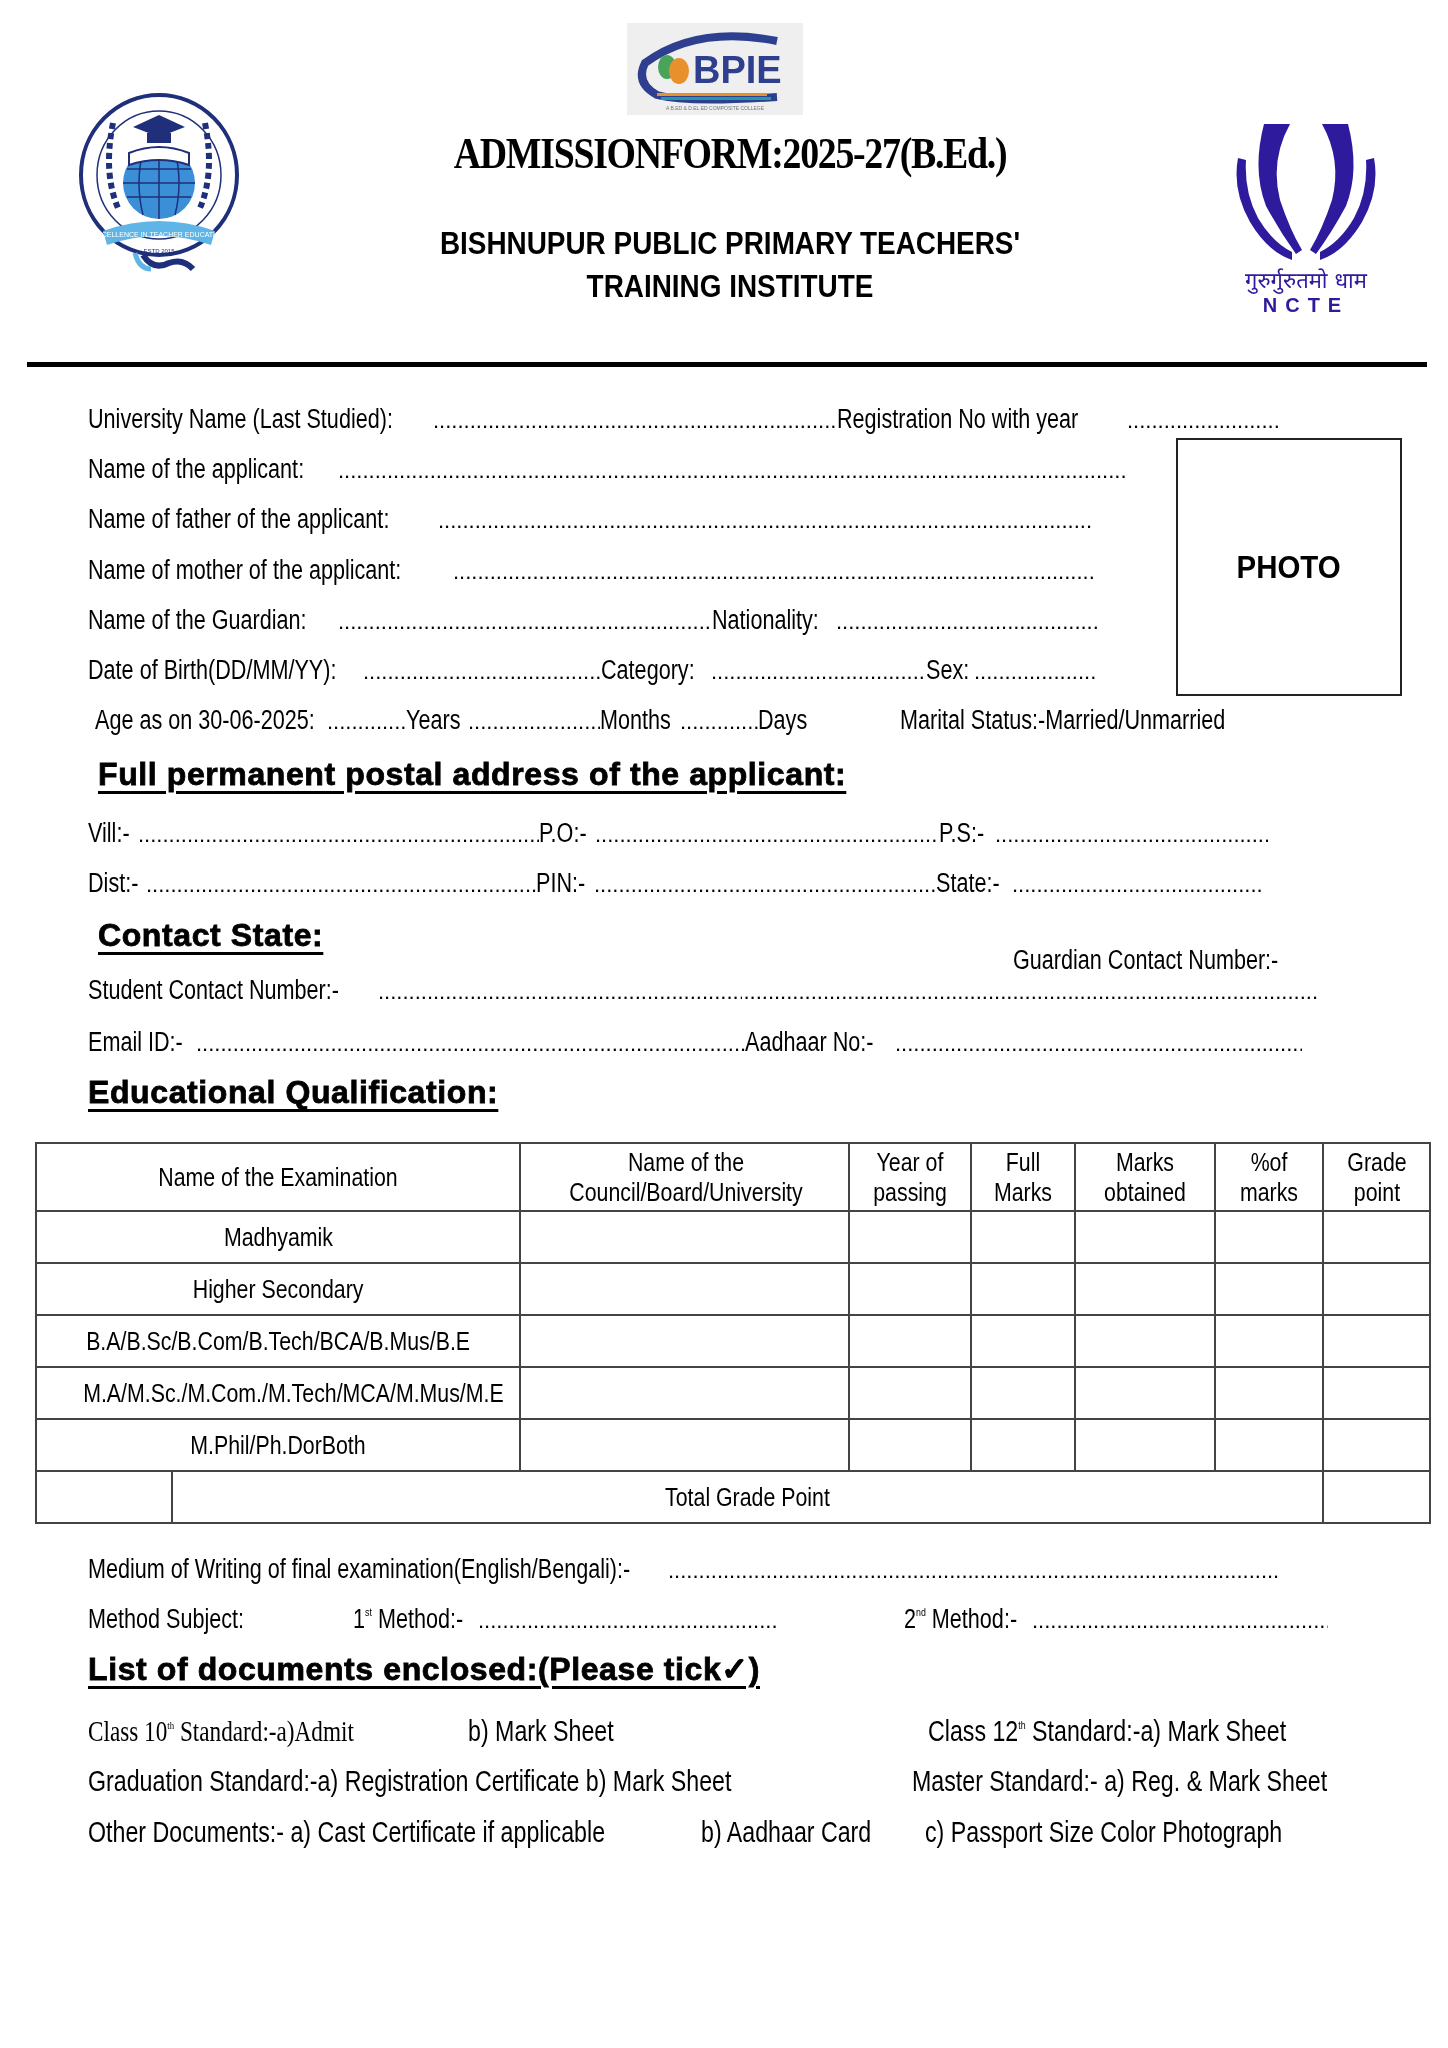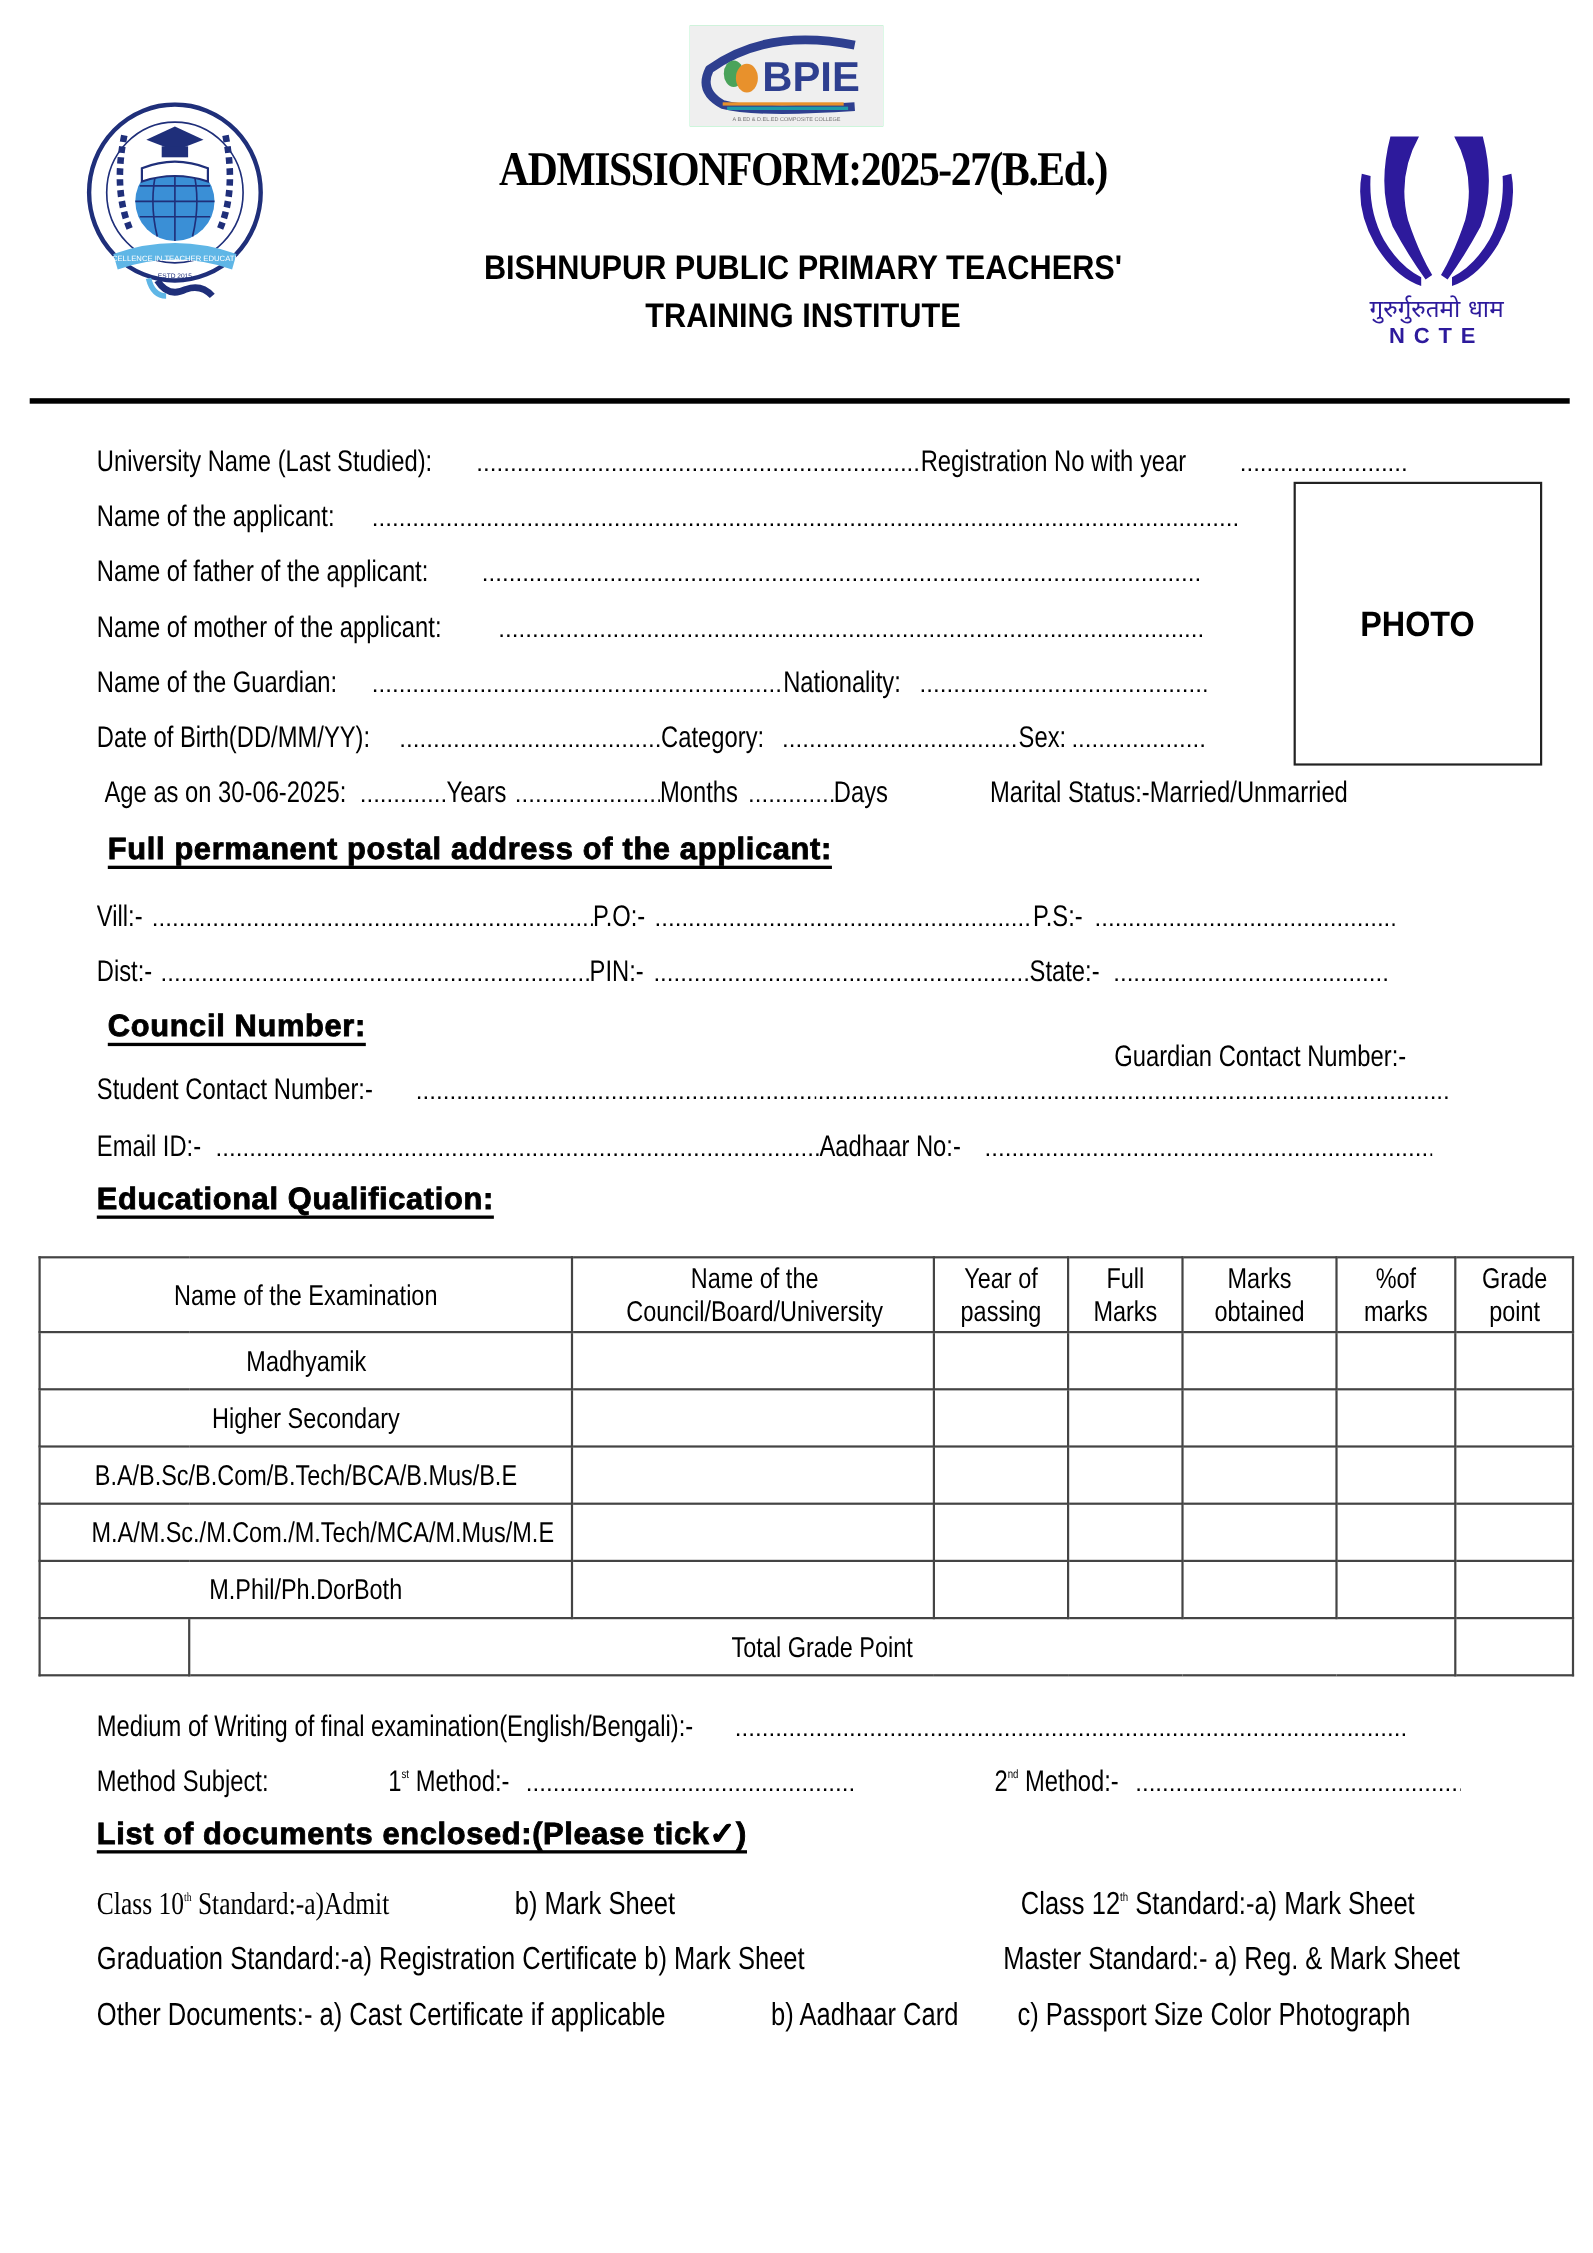--- a/index.html
+++ b/index.html
@@ -15,21 +15,21 @@
   .rule { left:27px; top:362px; width:1400px; height:5px; background:#000; }
 
   
   .row { position:absolute; height:34px; display:flex; align-items:flex-end; white-space:nowrap; font-size:27px; line-height:34px; }
   .seg { display:flex; align-items:flex-end; overflow:hidden; }
   .lbl { flex:none; display:inline-block; transform:scaleX(0.8); transform-origin:left bottom; }
   .lbl-wrap { flex:none; overflow:visible; }
   .dots { flex:1; overflow:hidden; white-space:nowrap; letter-spacing:0px; font-size:22px; line-height:30px; color:#000; }
   .dots::after { content:"...................................................................................................................................................................................................................................................................................."; }
 
-  .heading { position:absolute; font-weight:900; font-size:28px; letter-spacing:0.6px; text-decoration:underline; text-decoration-thickness:3px; text-underline-offset:6px; white-space:nowrap; -webkit-text-stroke:0.8px #000; }
+  .heading { position:absolute; font-weight:900; font-size:32px; letter-spacing:0.6px; text-decoration:underline; text-decoration-thickness:3px; text-underline-offset:6px; white-space:nowrap; -webkit-text-stroke:0.8px #000; }
 
   .photo-box { left:1176px; top:438px; width:226px; height:258px; border:2px solid #222; box-sizing:border-box; display:flex; align-items:center; justify-content:center; }
   .photo-label { font-weight:bold; font-size:32px; transform:scaleX(0.92); }
 
   
   .edu-table { left:35px; top:1142px; width:1394px; border-collapse:collapse; table-layout:fixed; }
   .edu-table td, .edu-table th { border:2px solid #444; padding:0; text-align:center; vertical-align:middle; font-size:26px; font-weight:normal; }
   .edu-table th { height:66px; line-height:30px; }
   .edu-table td { height:50px; }
   .cond { display:inline-block; transform:scaleX(0.82); transform-origin:center; white-space:nowrap; }
@@ -194,21 +194,21 @@
   <div class="seg" style="width:400px;">
     <span class="lbl-wrap" style="width:58px;"><span class="lbl">PIN:-</span></span>
     <span class="dots"></span>
   </div>
   <div class="seg" style="width:327px;">
     <span class="lbl-wrap" style="width:76px;"><span class="lbl">State:-</span></span>
     <span class="dots"></span>
   </div>
 </div>
 
-<div class="heading" style="left:98px; top:917px;">Council Number:</div>
+<div class="heading" style="left:98px; top:917px;">Contact State:</div>
 
 <div class="row" style="left:88px; top:973px; width:1230px;">
   <div class="seg" style="width:654px;">
     <span class="lbl-wrap" style="width:290px;margin-top:32px;"><span class="lbl">Student Contact Number:-</span></span>
     <span class="dots"></span>
   </div>
   <div class="seg" style="width:576px;flex-direction:column;">
     <span class="lbl-wrap" style="width:305px;"><span class="lbl">Guardian Contact Number:-</span></span>
     <span class="dots"></span>
   </div>

